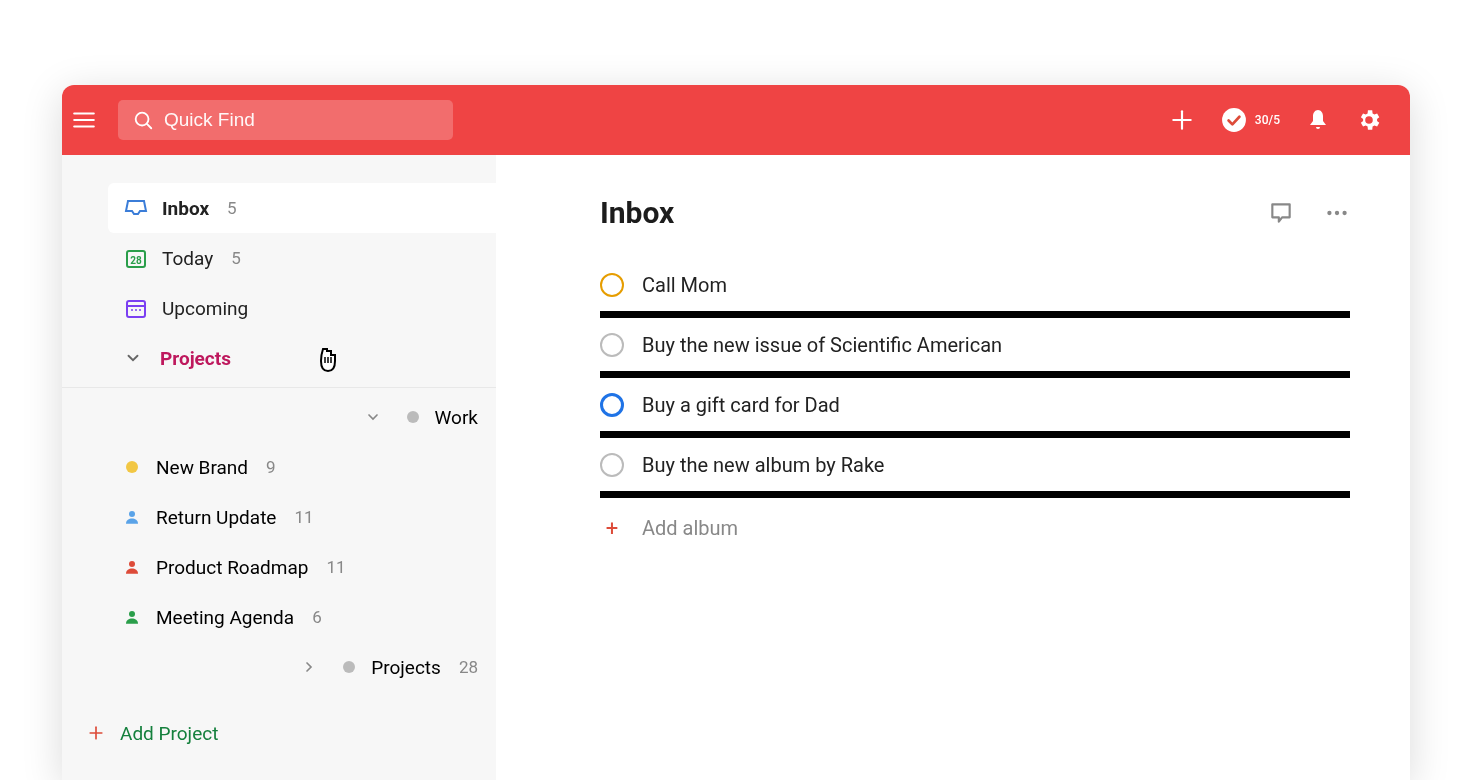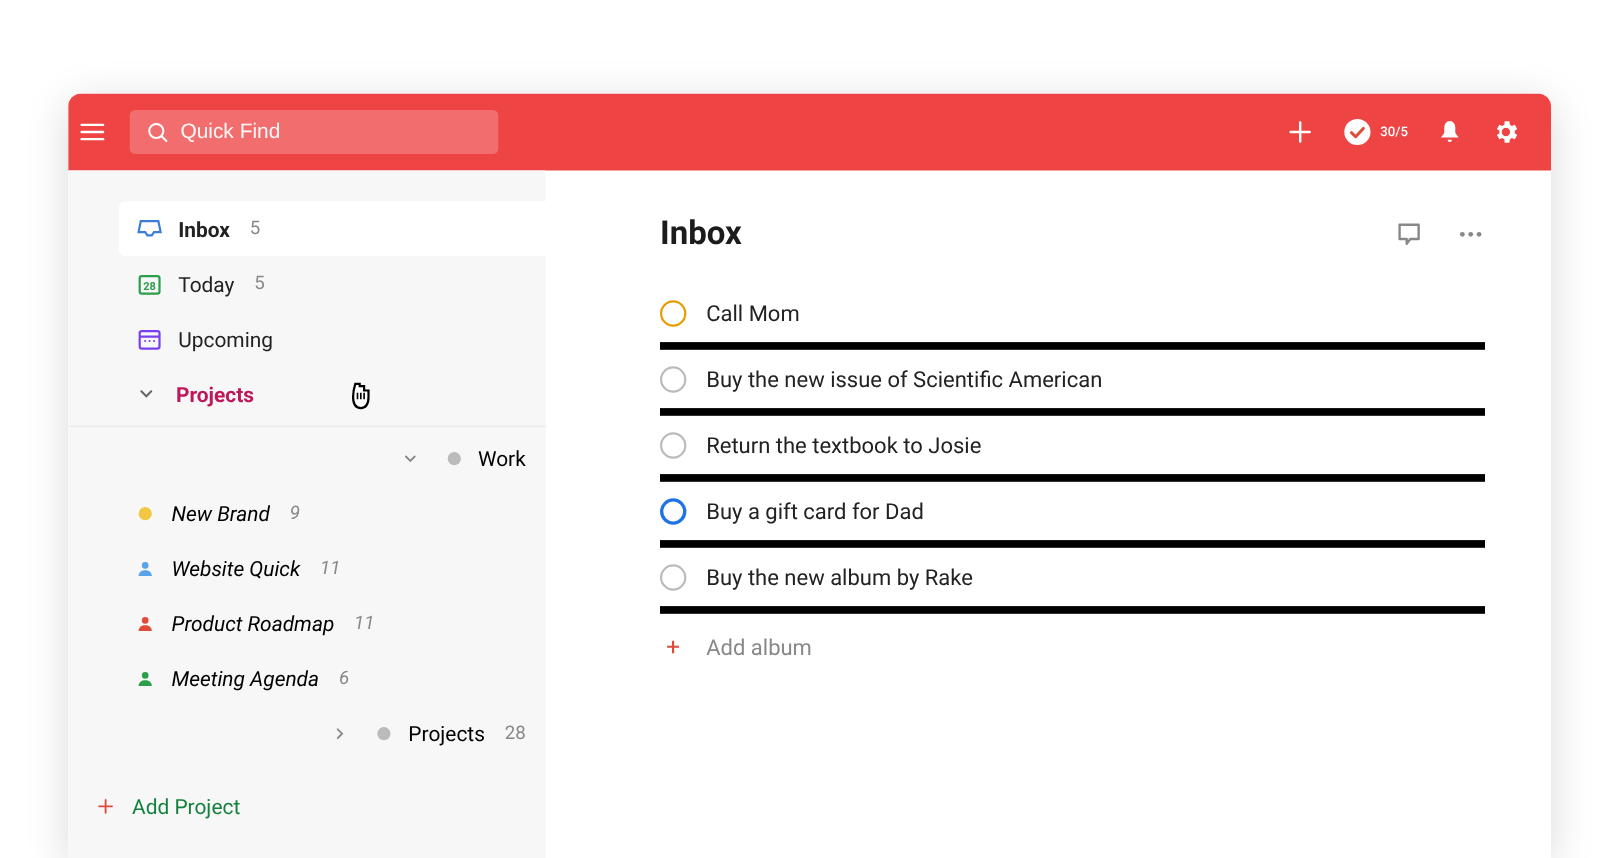--- a/index.html
+++ b/index.html
@@ -78,21 +78,21 @@
 }
 .nav-item .label { color:#222; }
 .nav-item.active .label { font-weight:700; }
 .count { color:#888; font-size:17px; margin-left:4px; }
 .proj-header { font-weight:700; color:#be185d; }
 .proj-header .chev { margin-right:4px; }
 .divider { height:1px; background:#e8e8e8; margin: 4px 0 4px 0; }
 .project-item { padding-left: 0px; justify-content: flex-end; }
 .project-item .chev-right { width:40px; display:flex; justify-content:center; color:#888; }
 .project-item .dot { margin-right:2px; }
-.subproject-item { padding-left: 60px; font-style: italic; }
+.subproject-item { padding-left: 60px; }
 .subproject-item .ic { width:20px; display:flex; justify-content:center; }
 .add-project { color:#dd4b39; margin-top:16px; padding-left:24px;}
 .add-project .plus { color:#dd4b39; }
 .add-project .txt { color:#15803d; }
 .main { flex:1; padding: 40px 60px 0 60px; }
 .main-header { display:flex; align-items:center; justify-content:space-between; margin-bottom: 28px;}
 .main-header h1 { font-size:30px; font-weight:700; color:#1c1c1c; }
 .main-header-actions { display:flex; gap:30px; color:#888; }
 .task-item {
   display:flex; align-items:center;
@@ -250,21 +250,21 @@
         <span>New Brand</span>
         <span class="count">9</span>
       </div>
       <div class="subproject-item">
         <span class="ic">
           <svg width="18" height="18" viewBox="0 0 24 24" fill="#5aa3e8">
               <circle cx="12" cy="8" r="4"></circle>
               <path d="M4 21 C4 16 8 14 12 14 C16 14 20 16 20 21 Z"></path>
             </svg>
         </span>
-        <span>Website Quick</span>
+        <span>Return Update</span>
         <span class="count">11</span>
       </div>
       <div class="subproject-item">
         <span class="ic">
           <svg width="18" height="18" viewBox="0 0 24 24" fill="#dd4b39">
               <circle cx="12" cy="8" r="4"></circle>
               <path d="M4 21 C4 16 8 14 12 14 C16 14 20 16 20 21 Z"></path>
             </svg>
         </span>
         <span>Product Roadmap</span>
@@ -324,24 +324,20 @@
 
       <div class="task-item">
         <span class="task-circle p2"></span>
         <span>Call Mom</span>
       </div>
       <div class="task-item">
         <span class="task-circle"></span>
         <span>Buy the new issue of Scientific American</span>
       </div>
       <div class="task-item">
-        <span class="task-circle"></span>
-        <span>Return the textbook to Josie</span>
-      </div>
-      <div class="task-item">
         <span class="task-circle p3"></span>
         <span>Buy a gift card for Dad</span>
       </div>
       <div class="task-item">
         <span class="task-circle"></span>
         <span>Buy the new album by Rake</span>
       </div>
 
       <div class="add-task-row">
         <span class="plus">+</span>

